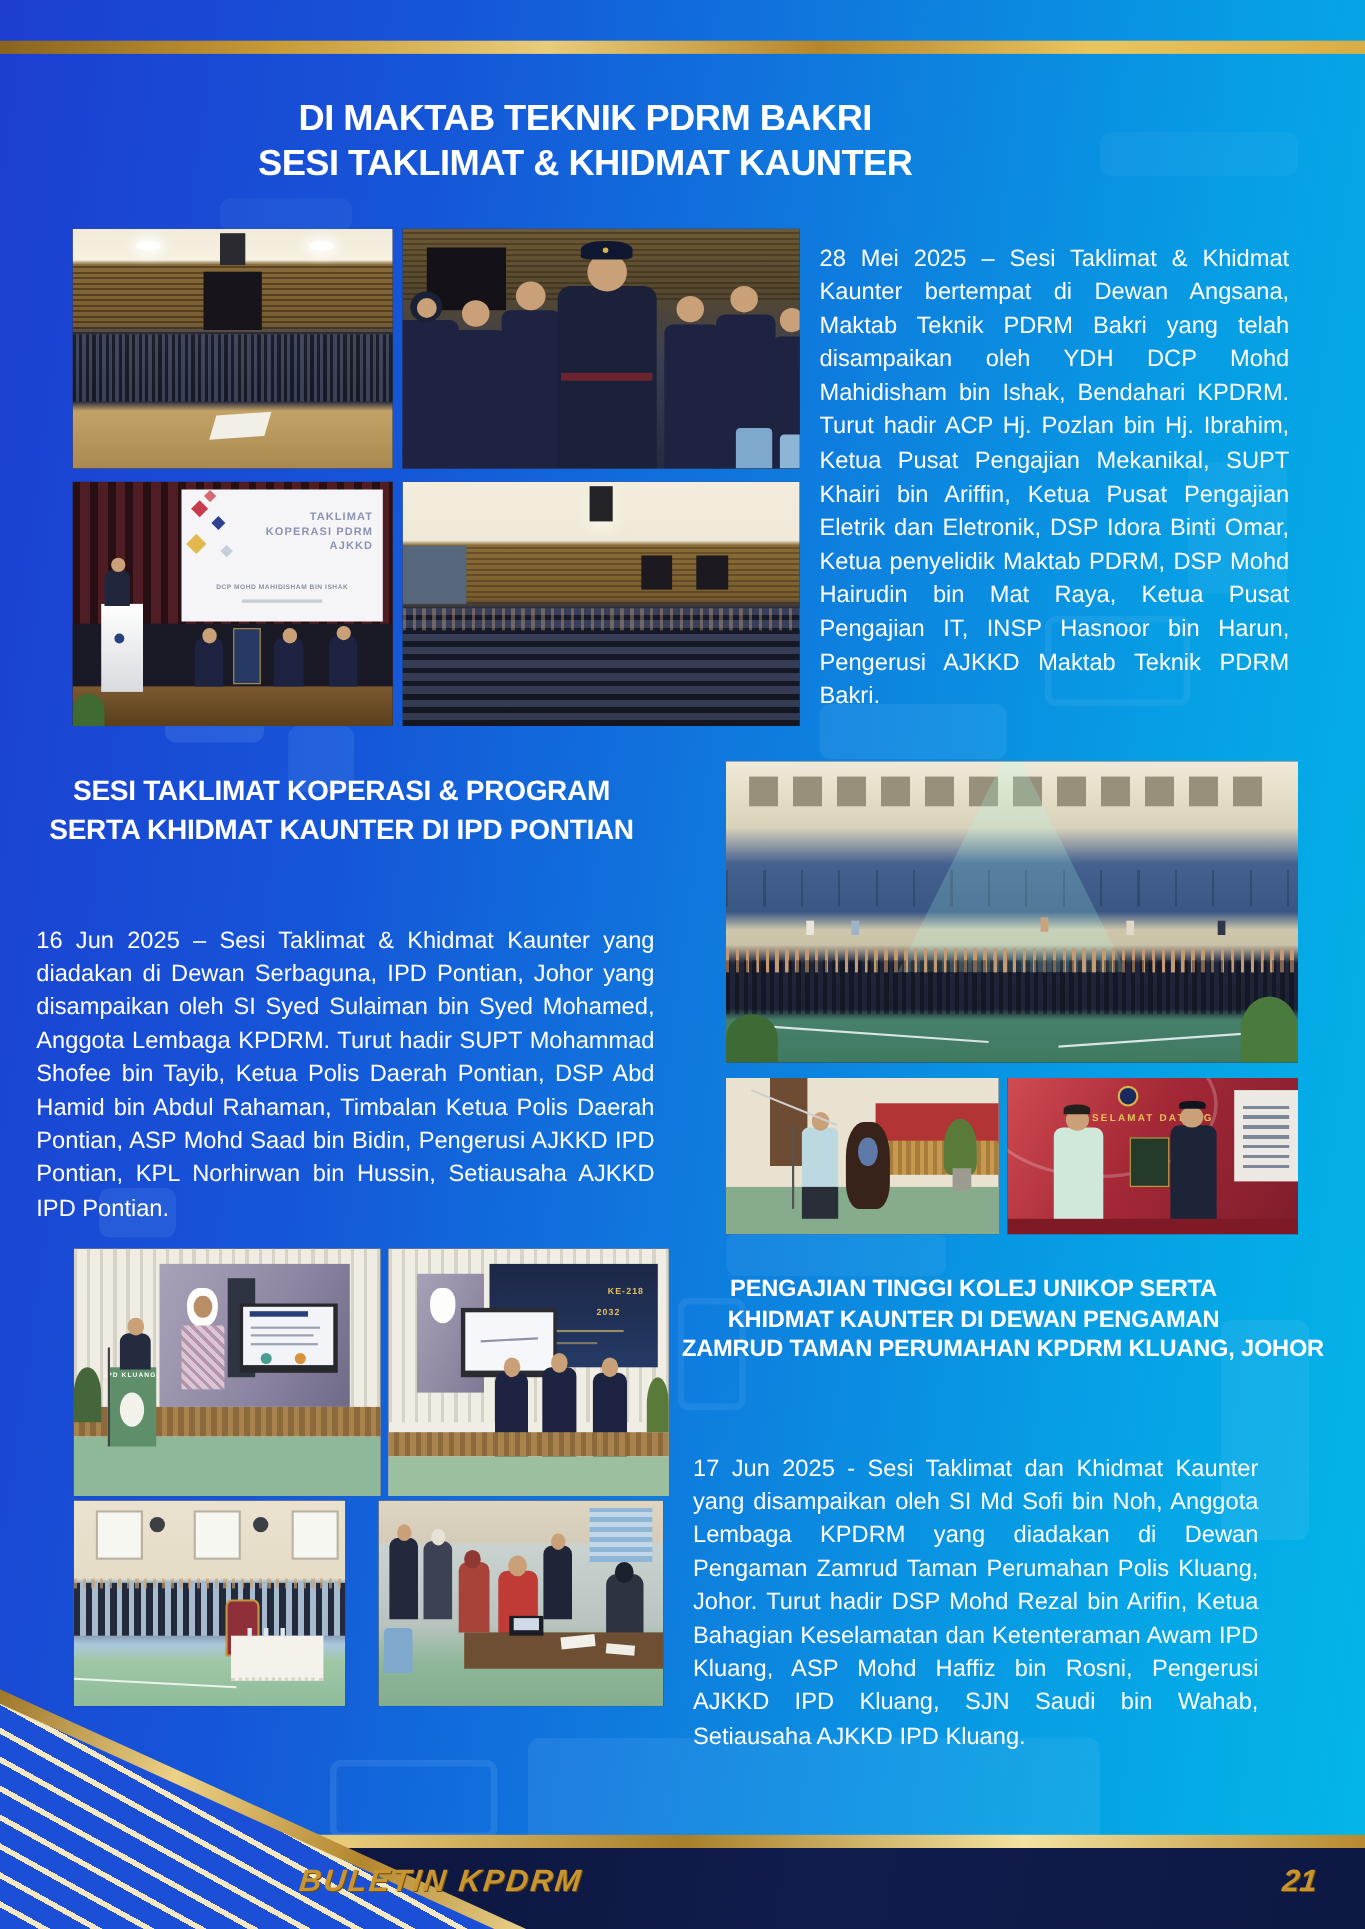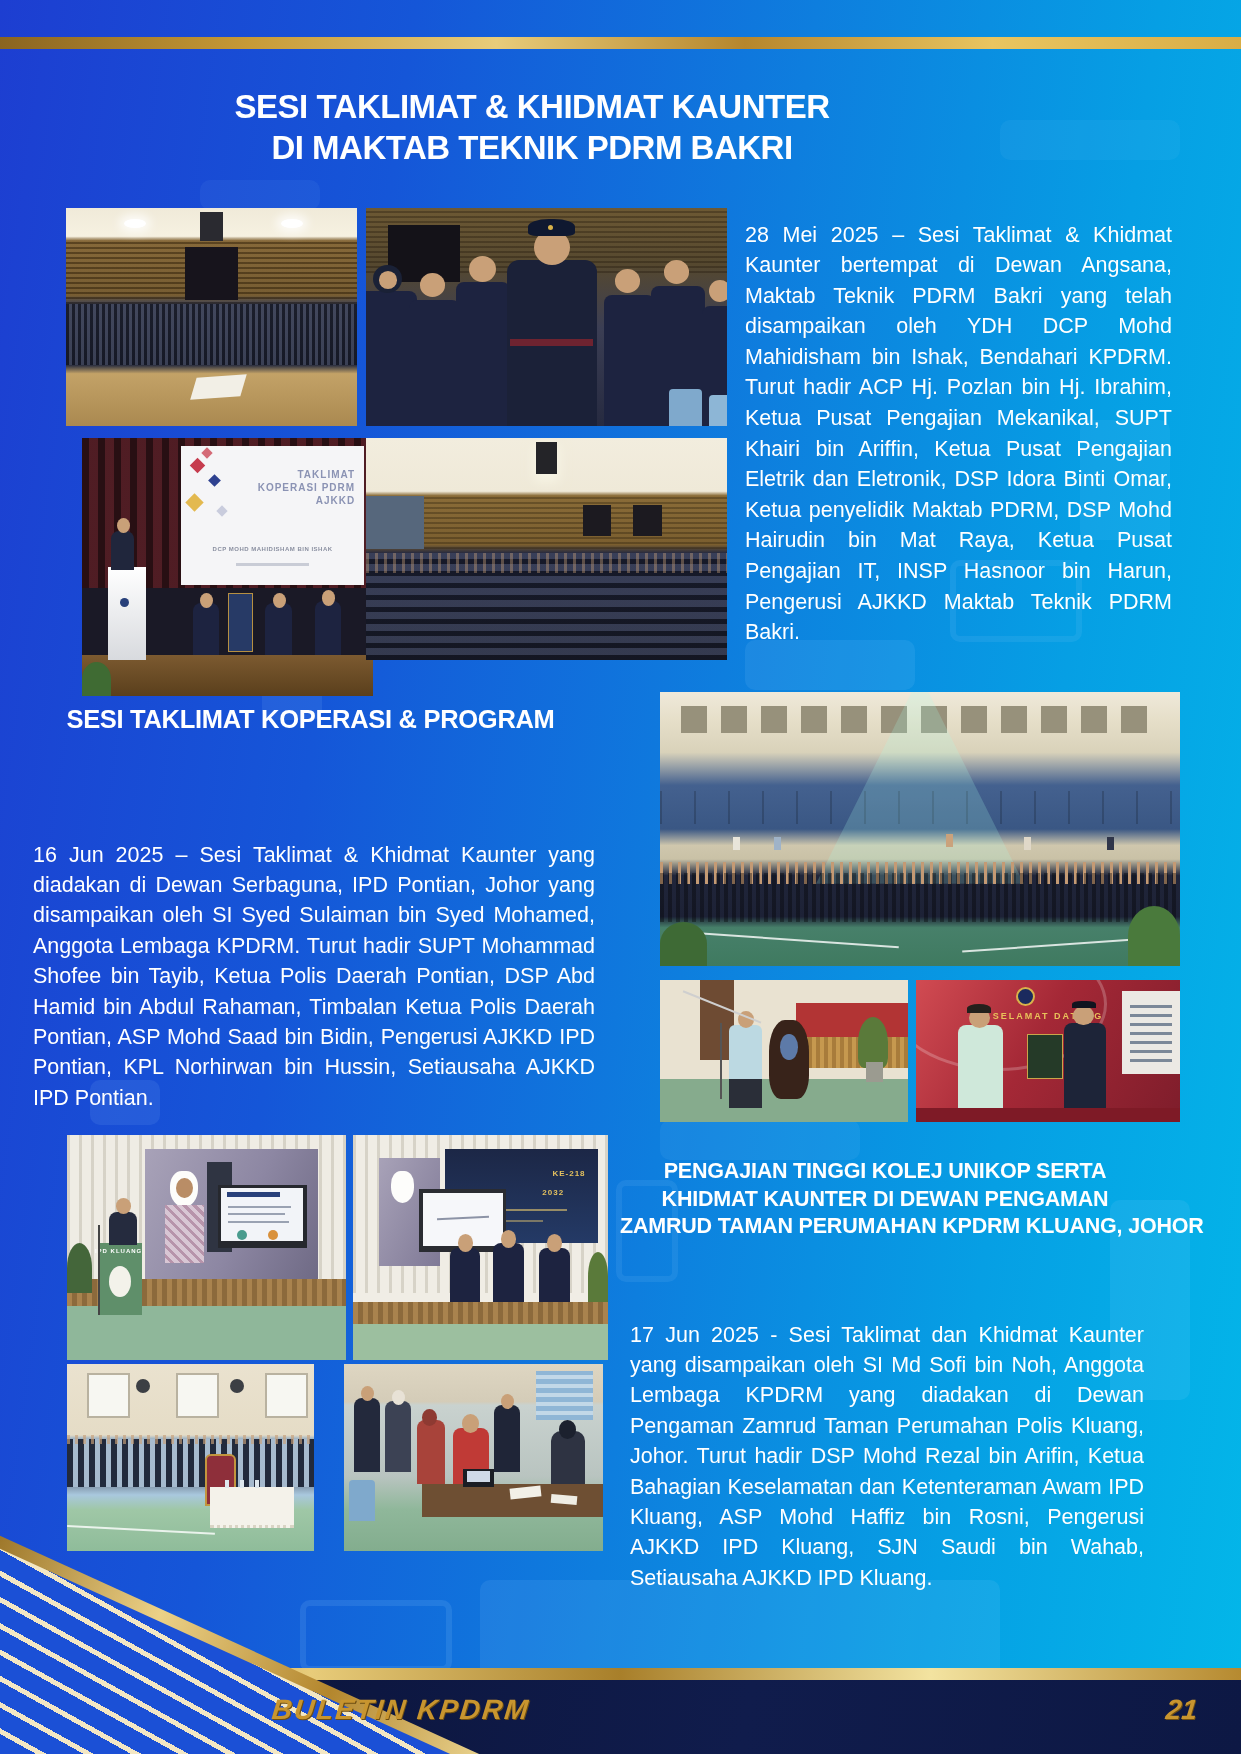--- a/index.html
+++ b/index.html
@@ -59,22 +59,22 @@
   <div class="deco" style="left:616px;top:1180px;width:50px;height:90px;border:6px solid rgba(170,220,255,.10)"></div>
   <div class="deco" style="left:480px;top:1580px;width:520px;height:120px;background:rgba(170,220,255,.10)"></div>
   <div class="deco" style="left:300px;top:1600px;width:140px;height:60px;border:6px solid rgba(170,220,255,.12)"></div>
   <div class="deco" style="left:660px;top:1120px;width:200px;height:40px;background:rgba(170,220,255,.08)"></div>
   <div class="deco" style="left:1000px;top:120px;width:180px;height:40px;background:rgba(170,220,255,.06)"></div>
   <div class="deco" style="left:200px;top:180px;width:120px;height:30px;background:rgba(170,220,255,.06)"></div>
 
   <div class="topline"></div>
 
   <div class="h1">
+    <span>DI MAKTAB TEKNIK PDRM BAKRI</span>
     <span>SESI TAKLIMAT &amp; KHIDMAT KAUNTER</span>
-    <span>DI MAKTAB TEKNIK PDRM BAKRI</span>
   </div>
 
   <div class="photo" style="left:66px;top:208px;width:291px;height:218px">
     <div class="ab" style="left:0;top:0;right:0;bottom:0;background:linear-gradient(180deg,#f0ead9 0%,#f6f1e1 13%,#7c5e30 15%,#6b5128 40%,#32364a 44%,#262b3e 72%,#c3a267 76%,#aa8950 100%)"></div>
     <div class="ab" style="left:0;top:14%;width:100%;height:30%;background:repeating-linear-gradient(0deg,rgba(30,20,5,.35) 0 2px,rgba(255,230,170,.08) 2px 5px)"></div>
     <div class="ab" style="left:41%;top:18%;width:18%;height:24%;background:#17141c"></div>
     <div class="ab" style="left:20%;top:5%;width:22px;height:9px;background:#fff;border-radius:50%;box-shadow:0 0 10px 5px rgba(255,255,255,.75)"></div>
     <div class="ab" style="left:74%;top:5%;width:22px;height:9px;background:#fff;border-radius:50%;box-shadow:0 0 10px 5px rgba(255,255,255,.75)"></div>
     <div class="ab" style="left:46%;top:2%;width:8%;height:13%;background:#2a2a30"></div>
     <div class="ab" style="left:0;top:44%;width:100%;height:28%;background:repeating-linear-gradient(90deg,rgba(8,10,18,.55) 0 3px,rgba(96,104,128,.35) 3px 6px)"></div>
@@ -100,21 +100,21 @@
     <div class="fig" style="left:66%;bottom:0;width:14%;height:60%"></div>
     <div class="head" style="left:69%;top:28%;width:7%;height:11%"></div>
     <div class="fig" style="left:79%;bottom:0;width:15%;height:64%"></div>
     <div class="head" style="left:82.5%;top:24%;width:7%;height:11%"></div>
     <div class="fig" style="left:93%;bottom:0;width:12%;height:55%"></div>
     <div class="head" style="left:95%;top:33%;width:6%;height:10%"></div>
     <div class="ab" style="left:84%;bottom:0;width:9%;height:17%;background:#7fa9cc;border-radius:4px 4px 0 0"></div>
     <div class="ab" style="left:95%;bottom:0;width:8%;height:14%;background:#8db6d6;border-radius:4px 4px 0 0"></div>
   </div>
 
-  <div class="photo" style="left:82px;top:438px;width:291px;height:258px">
+  <div class="photo" style="left:66px;top:438px;width:291px;height:222px">
     <div class="ab" style="left:0;top:0;right:0;bottom:0;background:#42191f"></div>
     <div class="ab" style="left:0;top:0;width:100%;height:60%;background:repeating-linear-gradient(90deg,rgba(0,0,0,.4) 0 7px,rgba(120,40,50,.25) 7px 16px)"></div>
     <div class="ab" style="left:0;top:58%;width:100%;height:28%;background:#1a1926"></div>
     <div class="ab" style="left:0;bottom:0;width:100%;height:16%;background:linear-gradient(180deg,#7c5a30,#5a3f1c)"></div>
     <div class="ab" style="left:34%;top:3%;width:63%;height:54%;background:#f5f5f7">
       <div class="ab" style="left:6%;top:10%;width:11px;height:11px;background:#c63c4e;transform:rotate(45deg)"></div>
       <div class="ab" style="left:16%;top:22%;width:9px;height:9px;background:#2e4190;transform:rotate(45deg)"></div>
       <div class="ab" style="left:4%;top:36%;width:13px;height:13px;background:#e3b94f;transform:rotate(45deg)"></div>
       <div class="ab" style="left:20%;top:44%;width:8px;height:8px;background:#c9ccdd;transform:rotate(45deg)"></div>
       <div class="ab" style="left:12%;top:2%;width:8px;height:8px;background:#d46a77;transform:rotate(45deg)"></div>
@@ -148,20 +148,21 @@
     <div class="ab" style="left:60%;top:30%;width:8%;height:14%;background:#1c1a20"></div>
     <div class="ab" style="left:74%;top:30%;width:8%;height:14%;background:#1c1a20"></div>
     <div class="ab" style="left:0;top:52%;width:100%;height:48%;background:repeating-linear-gradient(0deg,rgba(0,0,0,.35) 0 5px,rgba(120,130,160,.25) 5px 12px)"></div>
     <div class="ab" style="left:0;top:52%;width:100%;height:9%;background:repeating-linear-gradient(90deg,rgba(200,160,120,.4) 0 3px,transparent 3px 9px)"></div>
   </div>
 
   <p class="para para1">28 Mei 2025 – Sesi Taklimat &amp; Khidmat Kaunter bertempat di Dewan Angsana, Maktab Teknik PDRM Bakri yang telah disampaikan oleh YDH DCP Mohd Mahidisham bin Ishak, Bendahari KPDRM. Turut hadir ACP Hj. Pozlan bin Hj. Ibrahim, Ketua Pusat Pengajian Mekanikal, SUPT Khairi bin Ariffin, Ketua Pusat Pengajian Eletrik dan Eletronik, DSP Idora Binti Omar, Ketua penyelidik Maktab PDRM, DSP Mohd Hairudin bin Mat Raya, Ketua Pusat Pengajian IT, INSP Hasnoor bin Harun, Pengerusi AJKKD Maktab Teknik PDRM Bakri.</p>
 
   <div class="h2 sec2h">
     <span>SESI TAKLIMAT KOPERASI &amp; PROGRAM</span>
+    <span>SERTA KHIDMAT KAUNTER DI IPD PONTIAN</span>
   </div>
   <p class="para para2">16 Jun 2025 – Sesi Taklimat &amp; Khidmat Kaunter yang diadakan di Dewan Serbaguna, IPD Pontian, Johor yang disampaikan oleh SI Syed Sulaiman bin Syed Mohamed, Anggota Lembaga KPDRM. Turut hadir SUPT Mohammad Shofee bin Tayib, Ketua Polis Daerah Pontian, DSP Abd Hamid bin Abdul Rahaman, Timbalan Ketua Polis Daerah Pontian, ASP Mohd Saad bin Bidin, Pengerusi AJKKD IPD Pontian, KPL Norhirwan bin Hussin, Setiausaha AJKKD IPD Pontian.</p>
 
   <div class="photo" style="left:660px;top:692px;width:520px;height:274px">
     <div class="ab" style="left:0;top:0;right:0;bottom:0;background:linear-gradient(180deg,#efe9da 0%,#e6dfc9 10%,#d9d2ba 22%,#44618f 34%,#3a5784 50%,#cfc7ad 56%,#c9c1a6 61%,#20253a 67%,#1d2236 82%,#47806a 86%,#3f7a60 100%)"></div>
     <div class="ab" style="left:4%;top:5%;width:92%;height:10%;background:repeating-linear-gradient(90deg,#97917b 0 26px,transparent 26px 40px)"></div>
     <div class="ab" style="left:0;top:36%;width:100%;height:12%;background:repeating-linear-gradient(90deg,rgba(0,0,0,.18) 0 2px,transparent 2px 34px)"></div>
     <div class="ab" style="left:30%;top:0;width:40%;height:70%;background:rgba(170,255,235,.20);-webkit-clip-path:polygon(46% 0,54% 0,100% 100%,0 100%);clip-path:polygon(46% 0,54% 0,100% 100%,0 100%)"></div>
     <div class="ab" style="left:0;top:62%;width:100%;height:8%;background:repeating-linear-gradient(90deg,#c49a74 0 3px,transparent 3px 9px)"></div>
     <div class="ab" style="left:0;top:66%;width:100%;height:18%;background:repeating-linear-gradient(90deg,rgba(0,0,0,.35) 0 4px,transparent 4px 8px)"></div>

